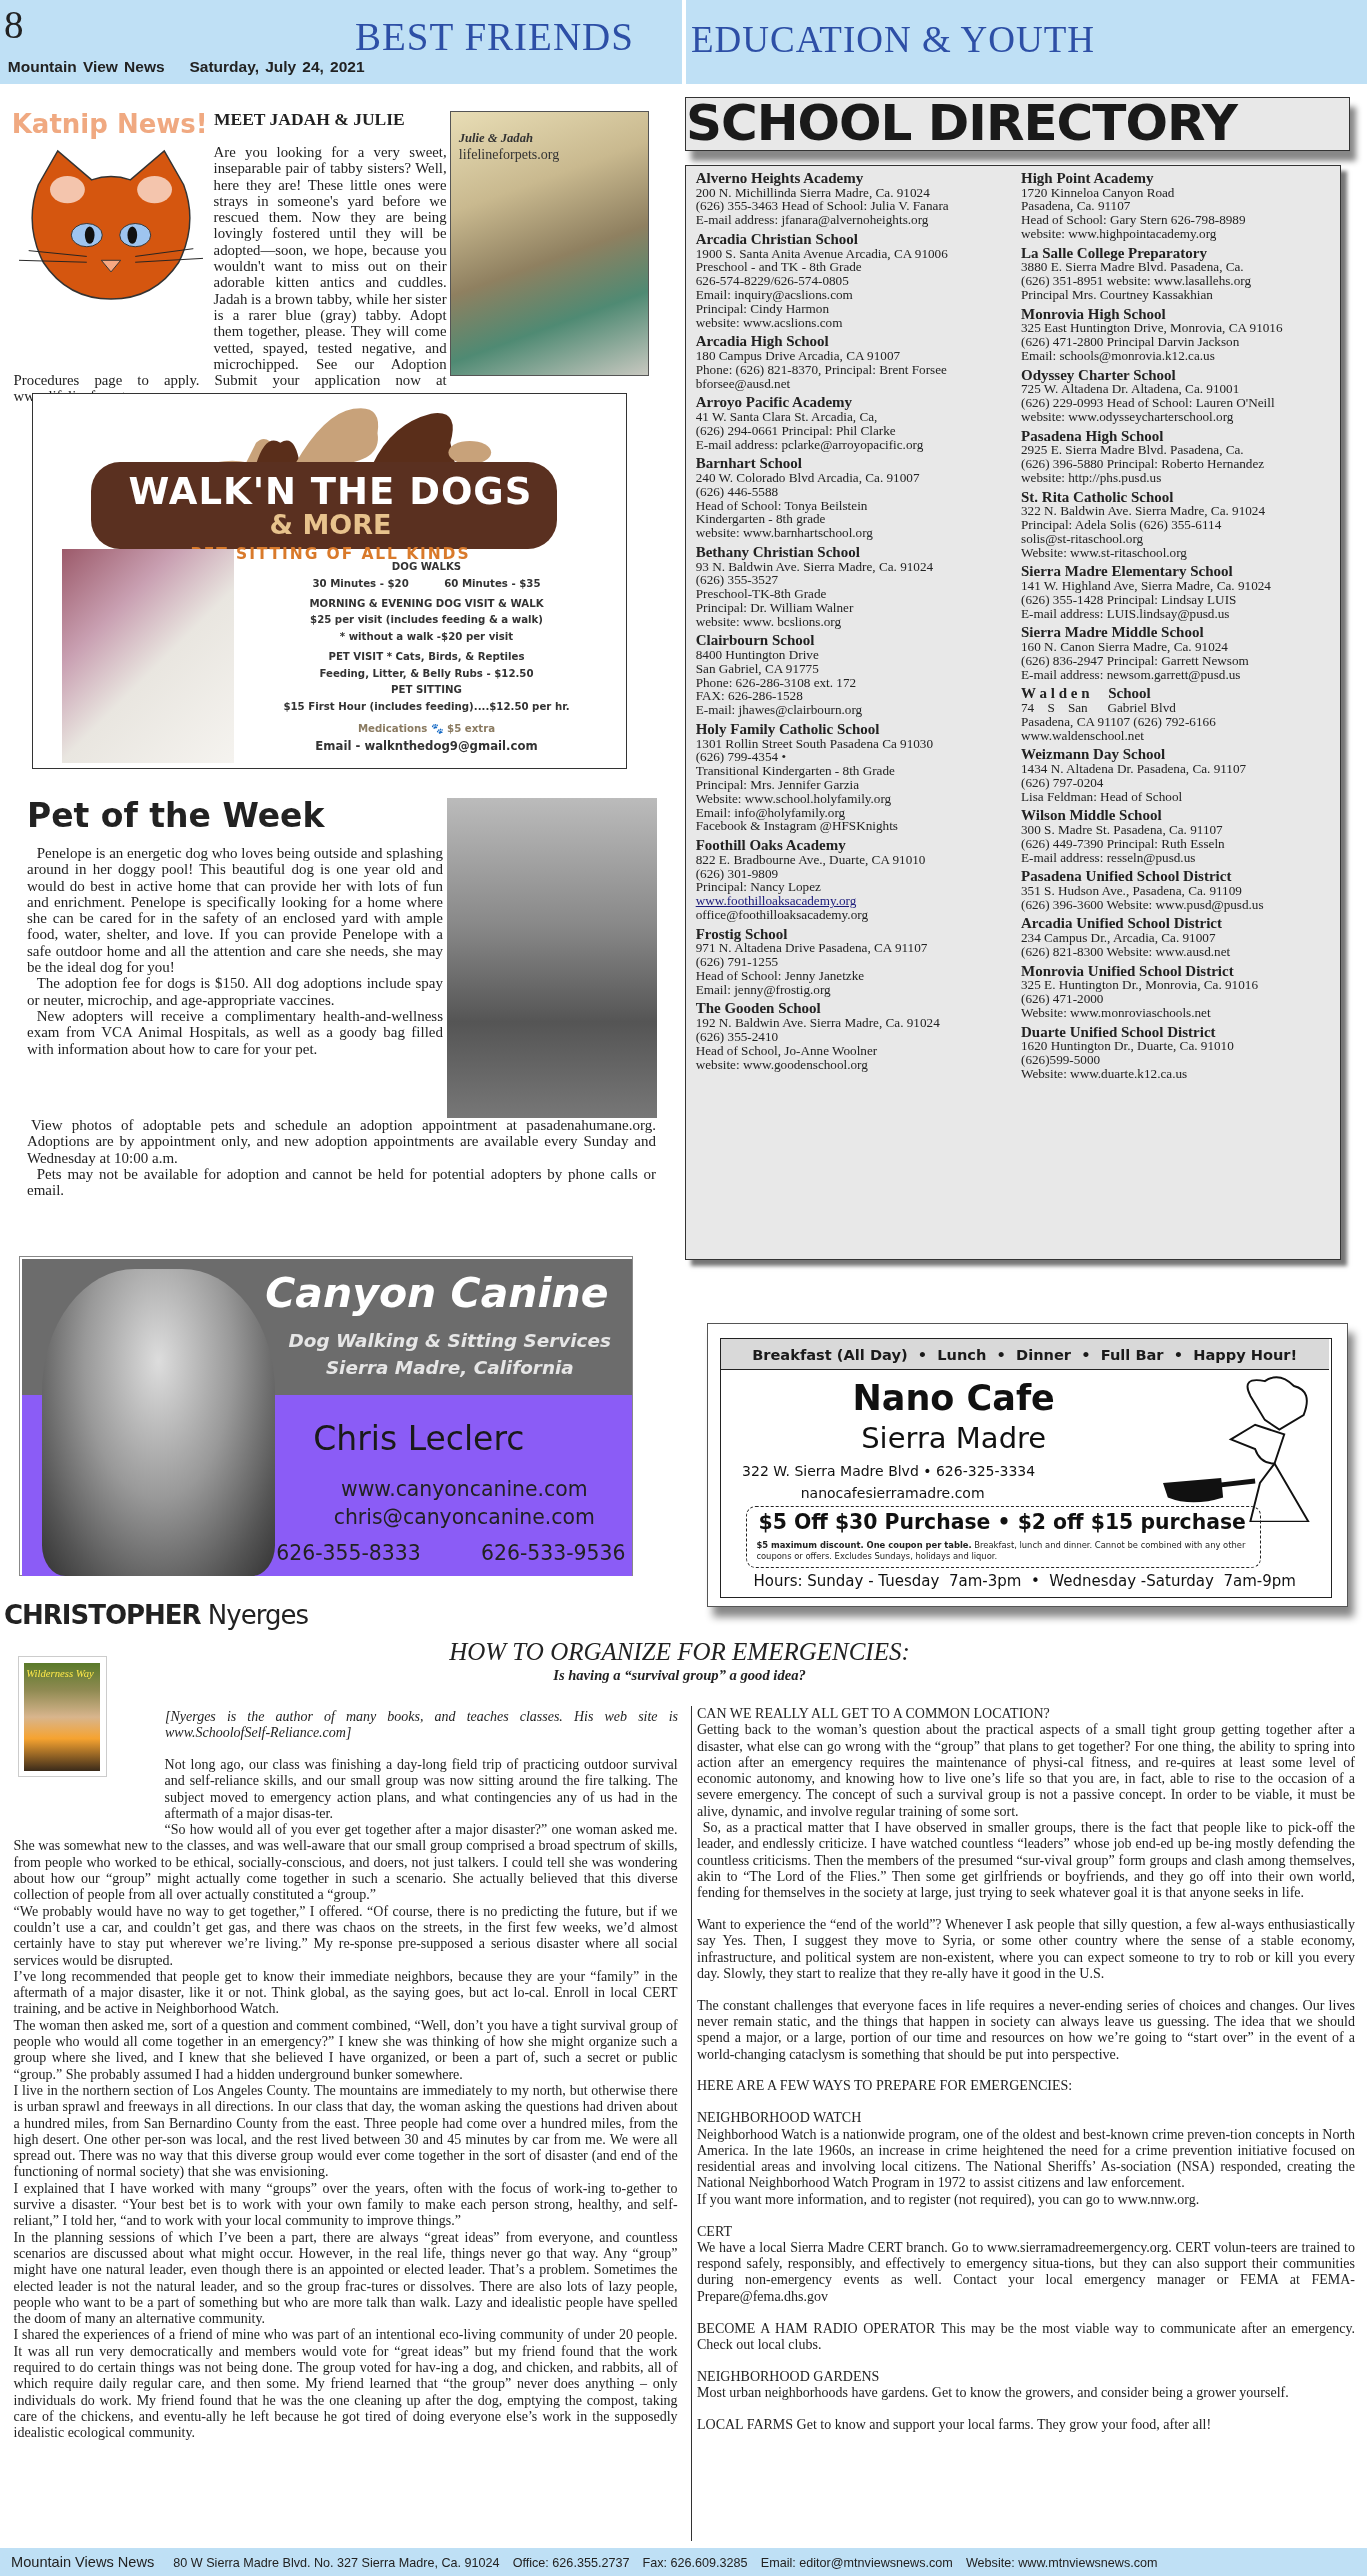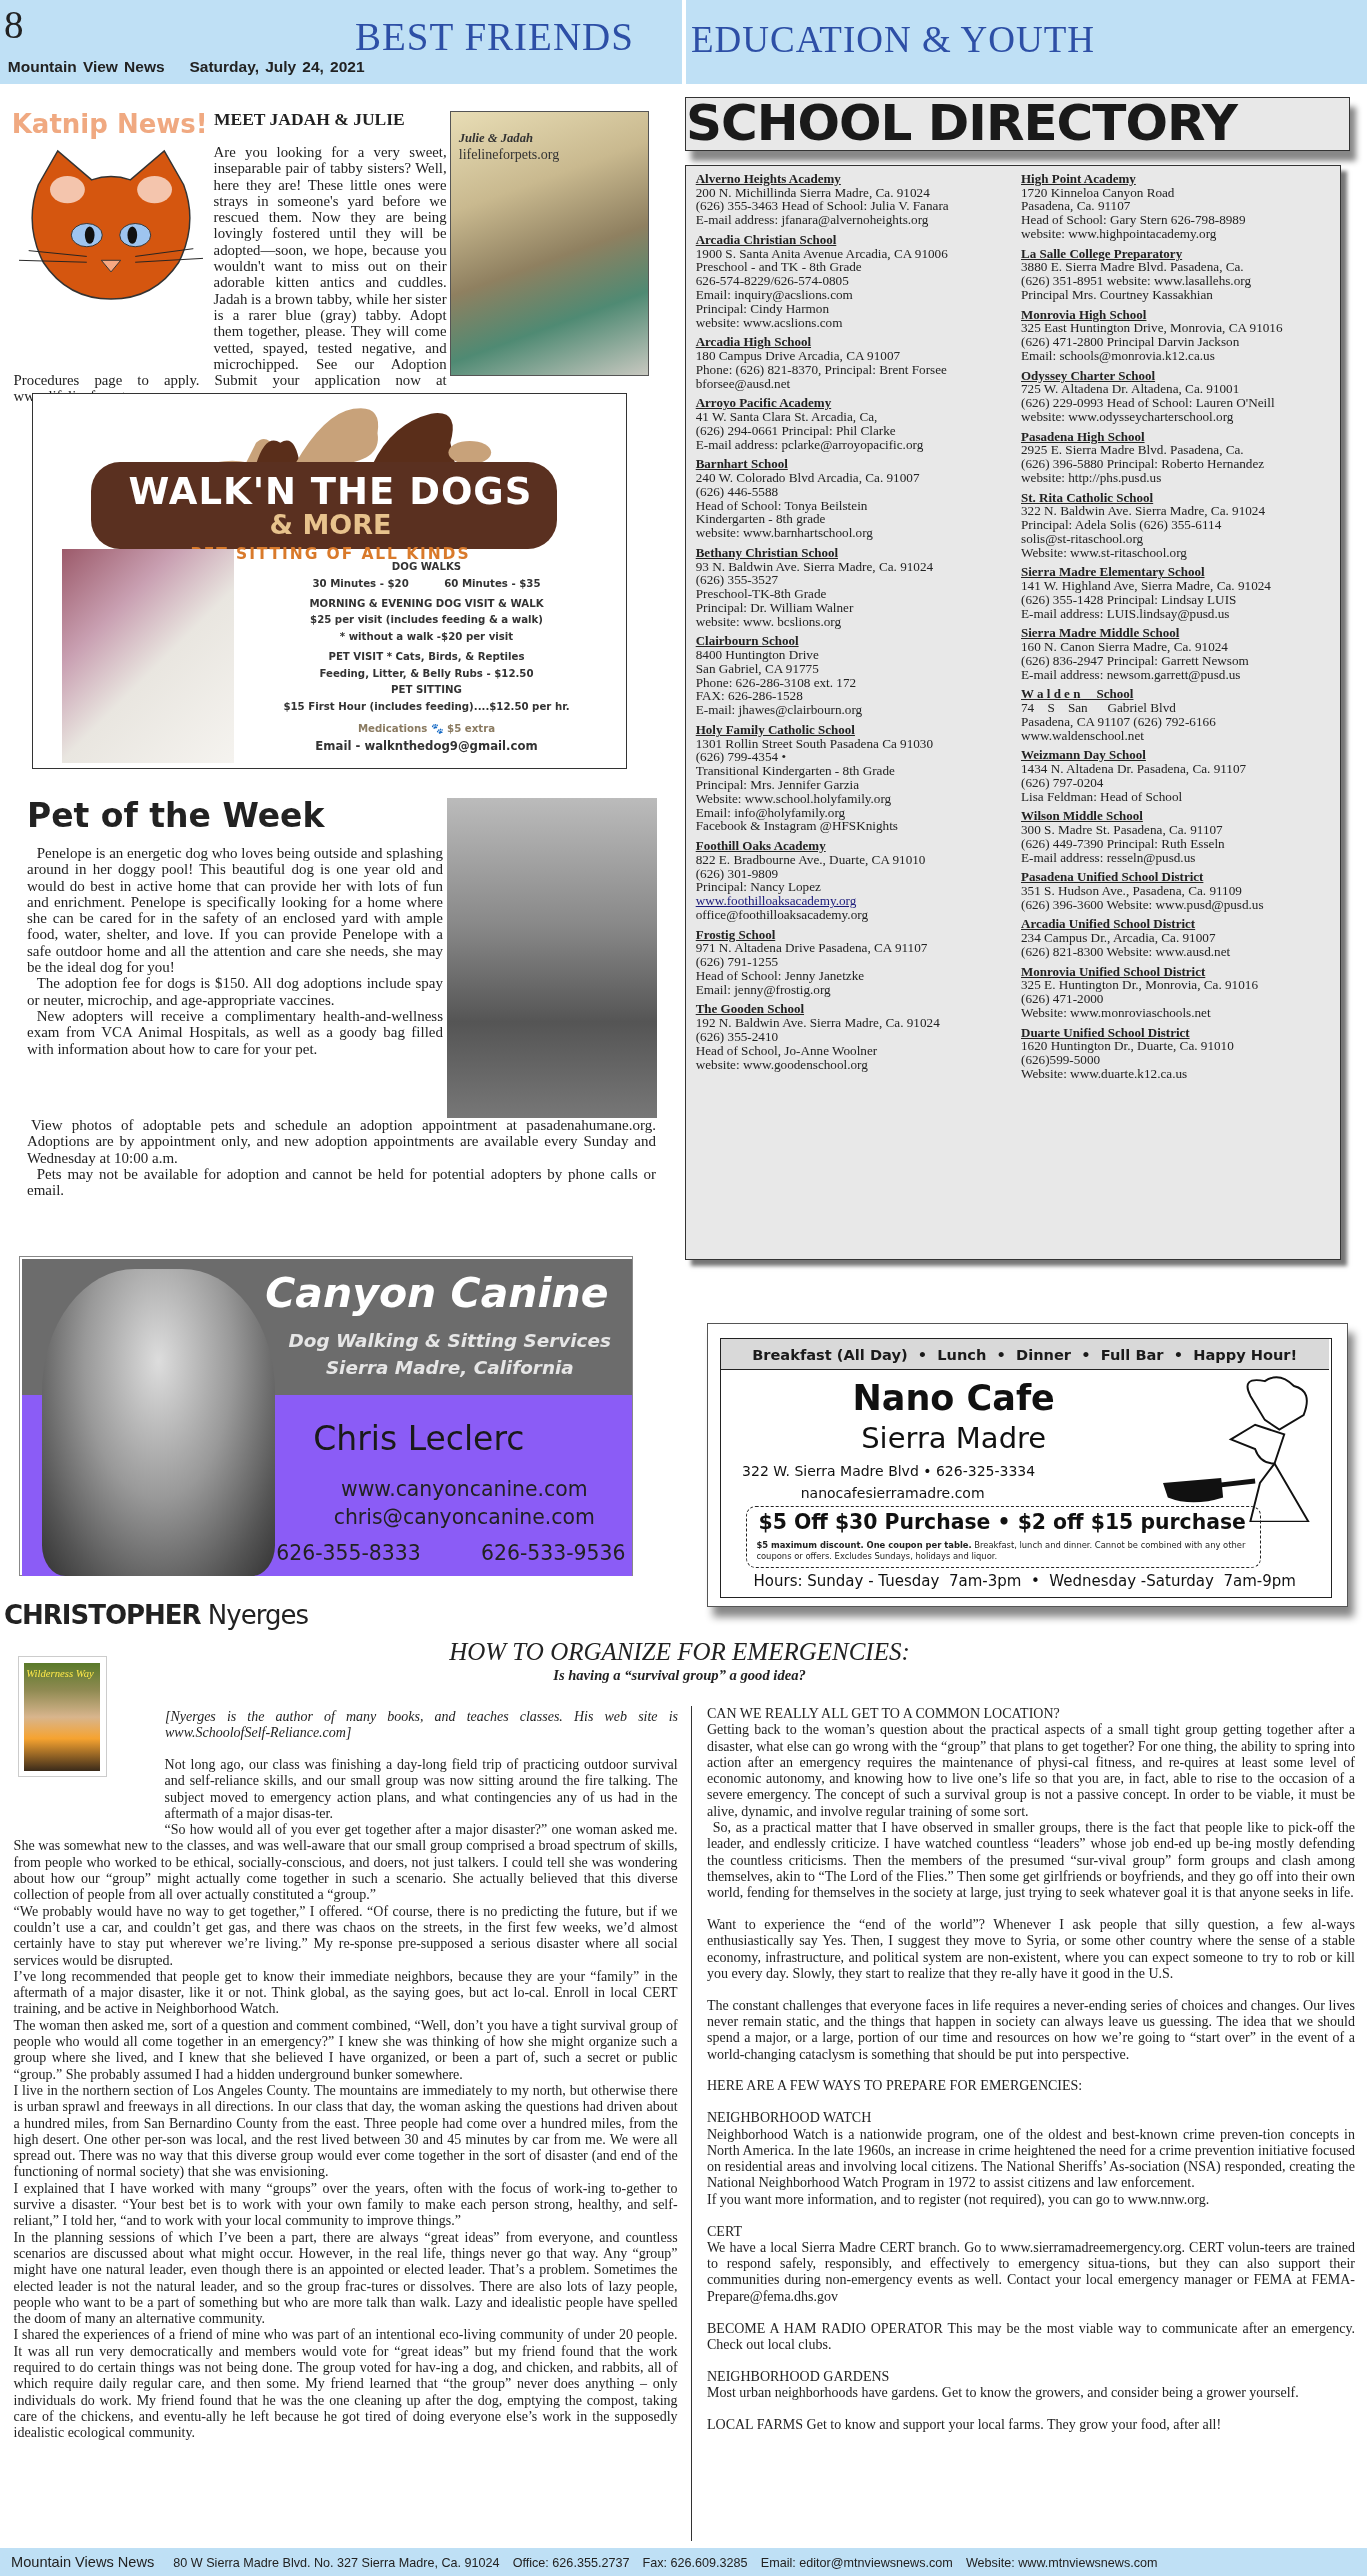--- a/index.html
+++ b/index.html
@@ -53,21 +53,21 @@
   .cc-phone { left: 254px; top: 282px; font-family: "DejaVu Sans", sans-serif; font-size: 20.4px; color: #222; word-spacing: 13.6px; }
 
   
   .sd-title { left: 685px; top: 97px; width: 665px; height: 54px; background: #e8e8e8; border: 1.9px solid #333; box-shadow: 5.8px 9.7px 5.8px #888; }
   .sd-title span { position: absolute; left: 0; top: -3.9px; font-family: "DejaVu Sans", sans-serif; font-weight: bold; font-size: 50px; color: #1a1a1a; letter-spacing: -1px; }
   .sd-box { left: 685px; top: 165px; width: 656px; height: 1095px; background: #e8e8e8; border: 1.9px solid #333; box-shadow: 5.8px 5.8px 3.9px #777; }
   .sd-col { position: absolute; top: 5.8px; font-size: 13.2px; line-height: 13.8px; color: #222; }
   .sd-col.left { left: 9.7px; width: 320px; }
   .sd-col.right { left: 335px; width: 320px; }
   .school { margin-bottom: 5.8px; }
-  .school .nm { font-weight: bold; font-size: 13px; text-decoration: underline; }
+  .school .nm { font-weight: bold; font-size: 15px; }
   .school .ln { white-space: nowrap; }
   .link { color: #1a1a7a; text-decoration: underline; }
 
   
   .nc-outer { left: 707px; top: 1323px; width: 641px; height: 284px; border: 1px solid #555; background: #fff; box-shadow: 5.8px 9.7px 7.8px #888; }
   .nc-inner { left: 11.7px; top: 13.6px; width: 612px; height: 260px; border: 1.9px solid #222; }
   .nc-top { left: 0; top: 0; width: 608px; height: 31px; background: #d9d9d9; border-bottom: 1.9px solid #222; text-align: center; font-family: "DejaVu Sans", sans-serif; font-weight: bold; font-size: 14.6px; line-height: 31px; color: #1a1a1a; }
   .nc-name { left: 0; width: 466px; top: 39px; text-align: center; font-family: "DejaVu Sans", sans-serif; font-weight: bold; font-size: 35px; color: #111; }
   .nc-city { left: 0; width: 466px; top: 82px; text-align: center; font-family: "DejaVu Sans", sans-serif; font-size: 29px; color: #111; }
   .nc-addr { left: 21.4px; top: 124px; font-family: "DejaVu Sans", sans-serif; font-size: 14px; color: #111; }
@@ -82,21 +82,21 @@
   .cn-name { left: 3.9px; top: 1600px; font-family: "DejaVu Sans", sans-serif; font-size: 26px; color: #222; letter-spacing: -1px; }
   .cn-name b { font-weight: bold; }
   .cn-photo { left: 17.5px; top: 1656px; width: 89px; height: 121px; border: 1px solid #ccc; background: #fff; padding: 5.8px; }
   .cn-photo-in { width: 76px; height: 108px; background: linear-gradient(180deg,#5a7a2a 0%,#8f8a52 25%,#d8b58d 50%,#f6a330 70%,#3a2a1a 100%); position: relative; }
   .cn-photo-in span { position: absolute; left: 1.9px; top: 3.9px; font-style: italic; font-size: 10.7px; color: #ffe84a; font-family: "Liberation Serif", serif; }
   .art-title { left: 291px; top: 1638px; width: 777px; text-align: center; font-style: italic; font-size: 25px; color: #222; font-family: "Liberation Serif", serif; }
   .art-sub { left: 291px; top: 1667px; width: 777px; text-align: center; font-style: italic; font-weight: bold; font-size: 14.6px; color: #222; }
   .art-note { left: 165px; top: 1709px; width: 513px; font-style: italic; font-size: 14px; line-height: 16.3px; text-align: justify; }
   .art-left { left: 13.6px; top: 1757px; width: 664px; font-size: 14px; line-height: 16.3px; text-align: justify; }
   .art-left .float-space { float: left; width: 151px; height: 66px; }
-  .art-right { left: 691px; top: 1706px; width: 664px; font-size: 14px; line-height: 16.3px; text-align: justify; border-left: 1px solid #333; padding-left: 15px; height: 835px; }
+  .art-right { left: 691px; top: 1706px; width: 664px; font-size: 14px; line-height: 16.3px; text-align: justify; border-left: 1px solid #333; padding-left: 5px; height: 835px; }
   .art-right p.gap { margin-top: 15.5px; }
   .art-right p.ind { text-indent: 5.8px; }
 
   
   .ftr { left: 0; top: 2548px; width: 1367px; height: 28px; background: #bfe0f5; font-family: "Liberation Sans", sans-serif; font-size: 12.6px; line-height: 28px; padding-left: 11px; white-space: nowrap; color: #222; }
   .ftr .pub { font-size: 14.6px; margin-right: 15.5px; color: #222; }
   .ftr span { margin-right: 9.7px; }
 </style>
 </head>
 <body>

